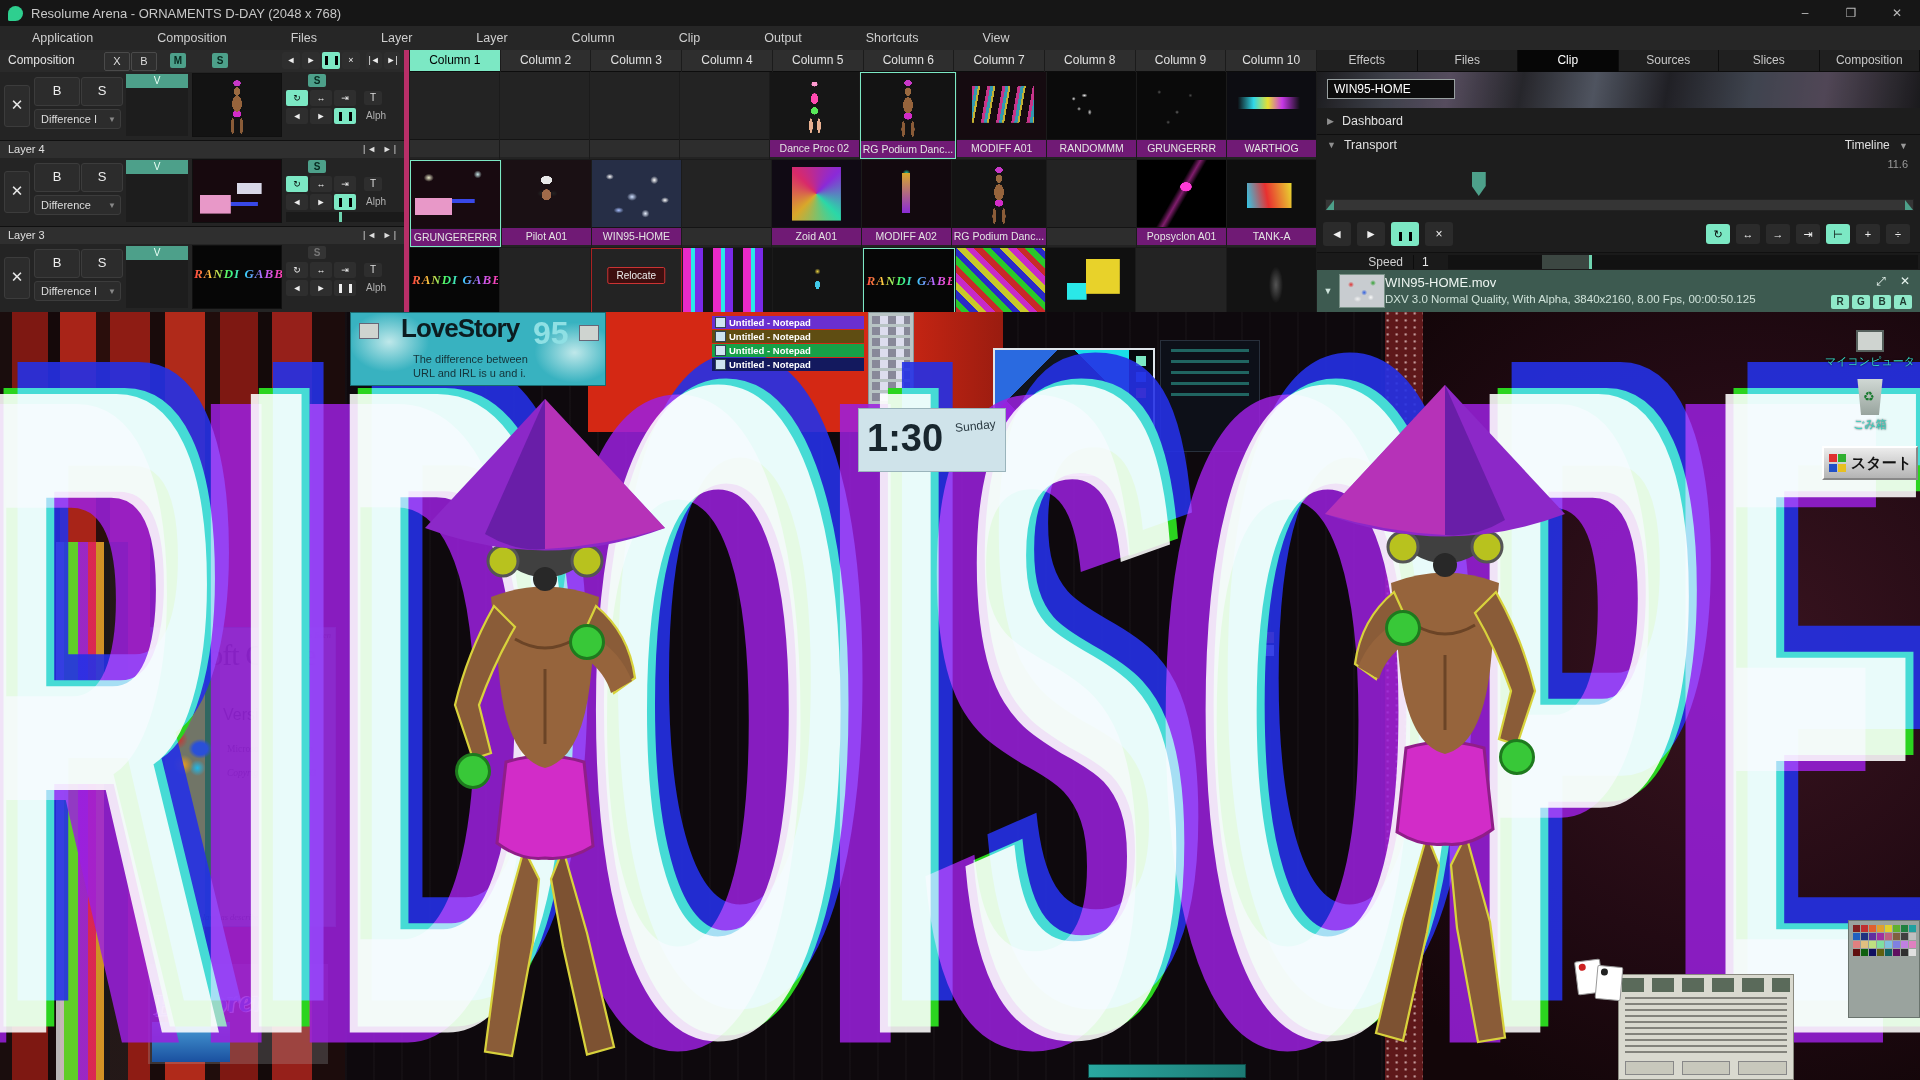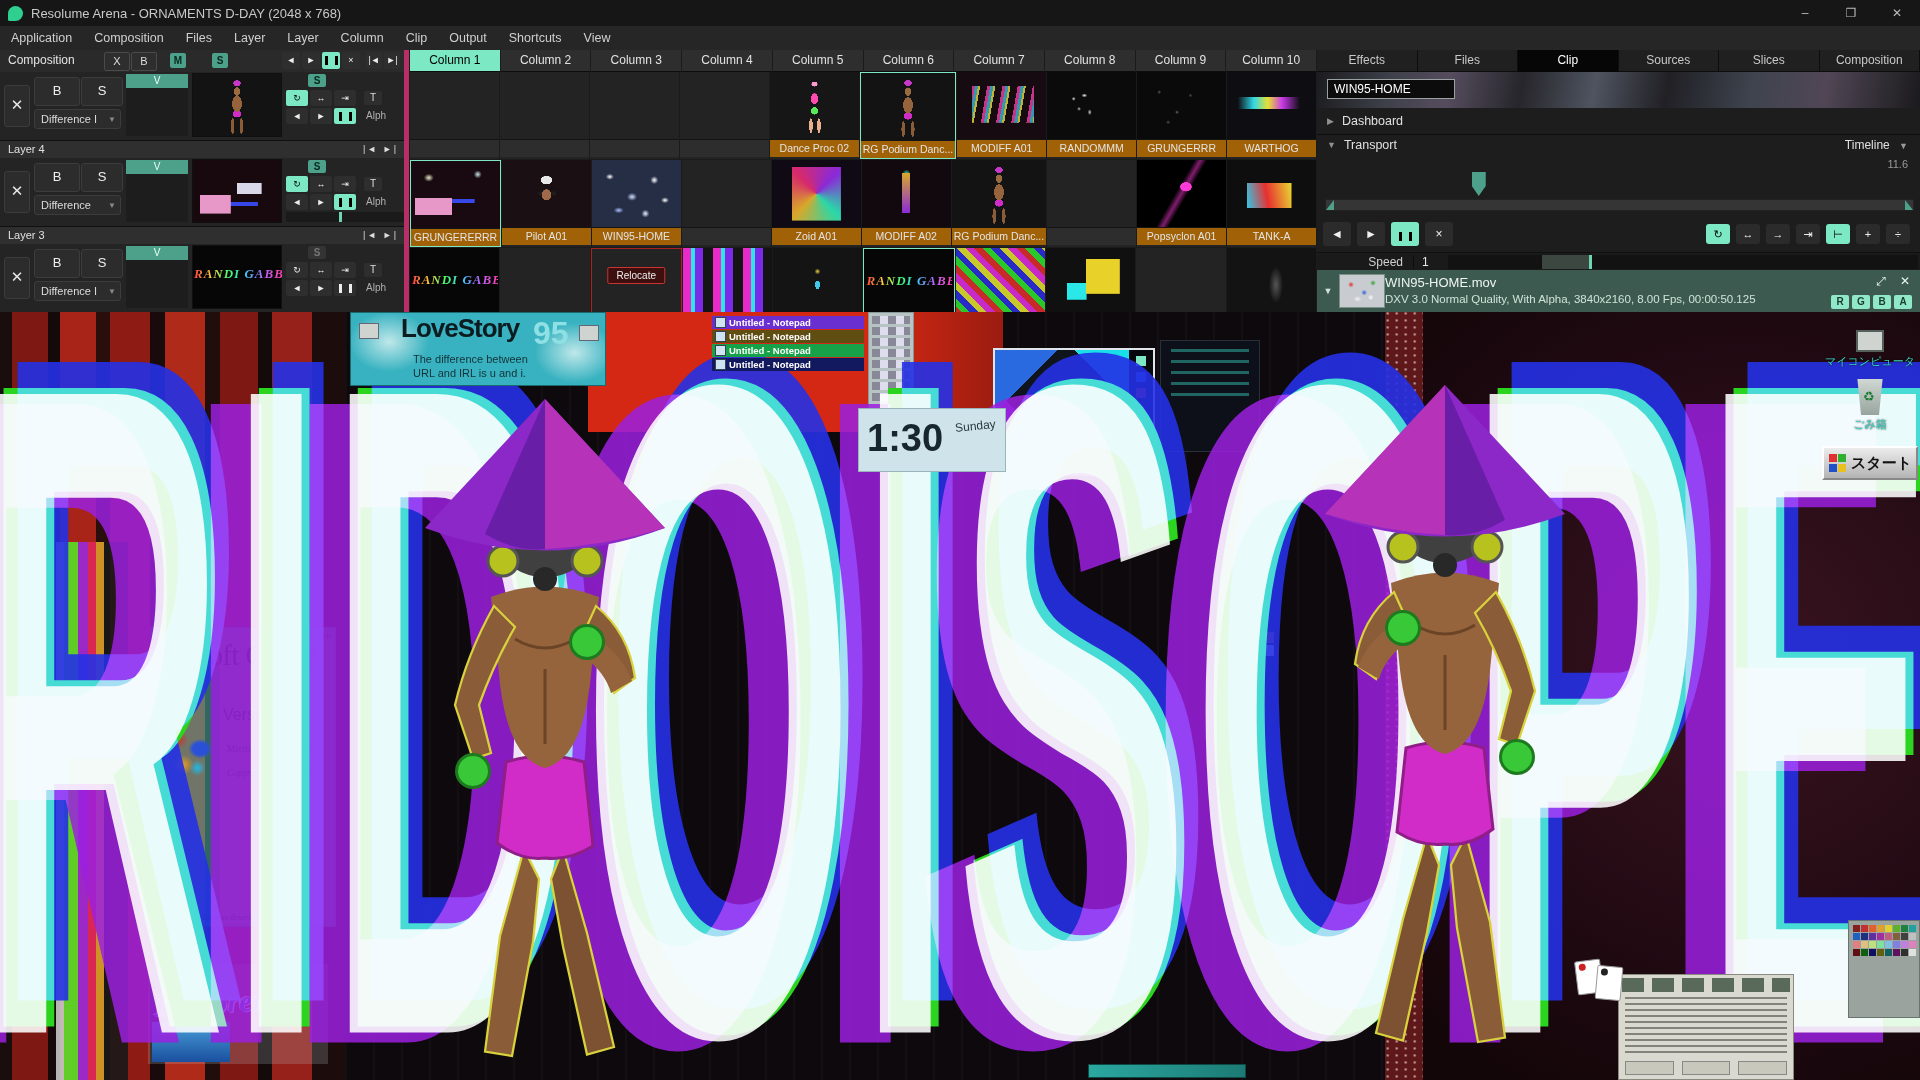--- a/index.html
+++ b/index.html
@@ -10,21 +10,21 @@
   
   #titlebar{position:absolute;left:0;top:0;width:1920px;height:26px;background:#161616;
             display:flex;align-items:center;color:#c8c8c8;font-size:13px;}
   #logo{width:15px;height:15px;margin:0 8px 0 8px;background:#2ecf8f;
         border-radius:50% 50% 50% 10%;display:inline-block;}
   .wincontrols{margin-left:auto;display:flex;height:26px;}
   .wc{width:46px;height:26px;display:flex;align-items:center;justify-content:center;color:#bbb;font-size:12px;}
 
   #menubar{position:absolute;left:0;top:26px;width:1920px;height:24px;background:#262626;
            display:flex;align-items:center;border-bottom:1px solid #0d0d0d;}
-  .mi{padding:0 11px;color:#cfcfcf;font-size:12.5px;}
+  .mi{padding:0 32px;color:#cfcfcf;font-size:12.5px;}
 
   
   #leftpanel{position:absolute;left:0;top:50px;width:404px;height:262px;background:#1f1f1f;}
   #comprow{position:absolute;left:0;top:0;width:404px;height:22px;background:#2a2a2a;
            border-bottom:1px solid #0d0d0d;}
   #comprow .lbl{position:absolute;left:8px;top:3px;font-size:12px;color:#e4e4e4;}
   .sqbtn{position:absolute;top:2px;width:24px;height:17px;background:#2e2e2e;border:1px solid #4a4a4a;
          border-radius:2px;color:#ddd;text-align:center;line-height:16px;font-size:11px;}
   .minifade{position:absolute;top:3px;width:16px;height:15px;background:#4da08a;color:#06281e;
             font-weight:bold;text-align:center;line-height:15px;font-size:10px;border-radius:2px;}
@@ -69,21 +69,21 @@
   #grid{position:absolute;left:404px;top:50px;width:913px;height:262px;background:#1b1b1b;}
   #pinkstrip{position:absolute;left:0;top:0;width:5px;height:262px;background:#b82f68;}
   #colheads{position:absolute;left:6px;top:0;width:907px;height:22px;display:flex;}
   .ch{flex:1;margin-right:1px;background:#2e2e2e;color:#e2e2e2;font-size:12px;text-align:center;
       line-height:21px;border-bottom:1px solid #0d0d0d;}
   .ch.sel{background:#7ce8c4;color:#000;}
   #gridrows{position:absolute;left:6px;top:22px;width:907px;}
   .grow{display:flex;}
   .cell{flex:1;margin-right:1px;margin-bottom:1px;background:#232323;position:relative;box-sizing:border-box;}
   .cell .thumb{height:67px;}
-  .cell .clab{height:17px;background:#a16207;border-top:1px solid #141414;color:#e3e3e3;font-size:10.5px;
+  .cell .clab{height:17px;background:#701a75;border-top:1px solid #141414;color:#e3e3e3;font-size:10.5px;
       text-align:center;line-height:16px;overflow:hidden;white-space:nowrap;text-overflow:ellipsis;padding:0 2px;}
   .cell.empty .clab{background:#2d2d2d;}
   .cell.sel{border:1px solid #7ce8c4;}
   .cell.relo{border:1px solid #a22;}
   .relobtn{position:absolute;left:50%;top:18px;transform:translateX(-50%);background:#3d0f0f;
       border:1px solid #c33;color:#eee;font-size:10px;padding:2px 8px;border-radius:2px;}
   .randi{position:absolute;left:2px;top:24px;width:96%;font-family:"Liberation Serif",serif;font-style:italic;
       font-weight:bold;font-size:13px;letter-spacing:1px;white-space:nowrap;
       background:linear-gradient(90deg,#ff4040,#ffd040,#40ff70,#40c8ff,#c060ff,#ff40b0);
       -webkit-background-clip:text;background-clip:text;color:transparent;}

